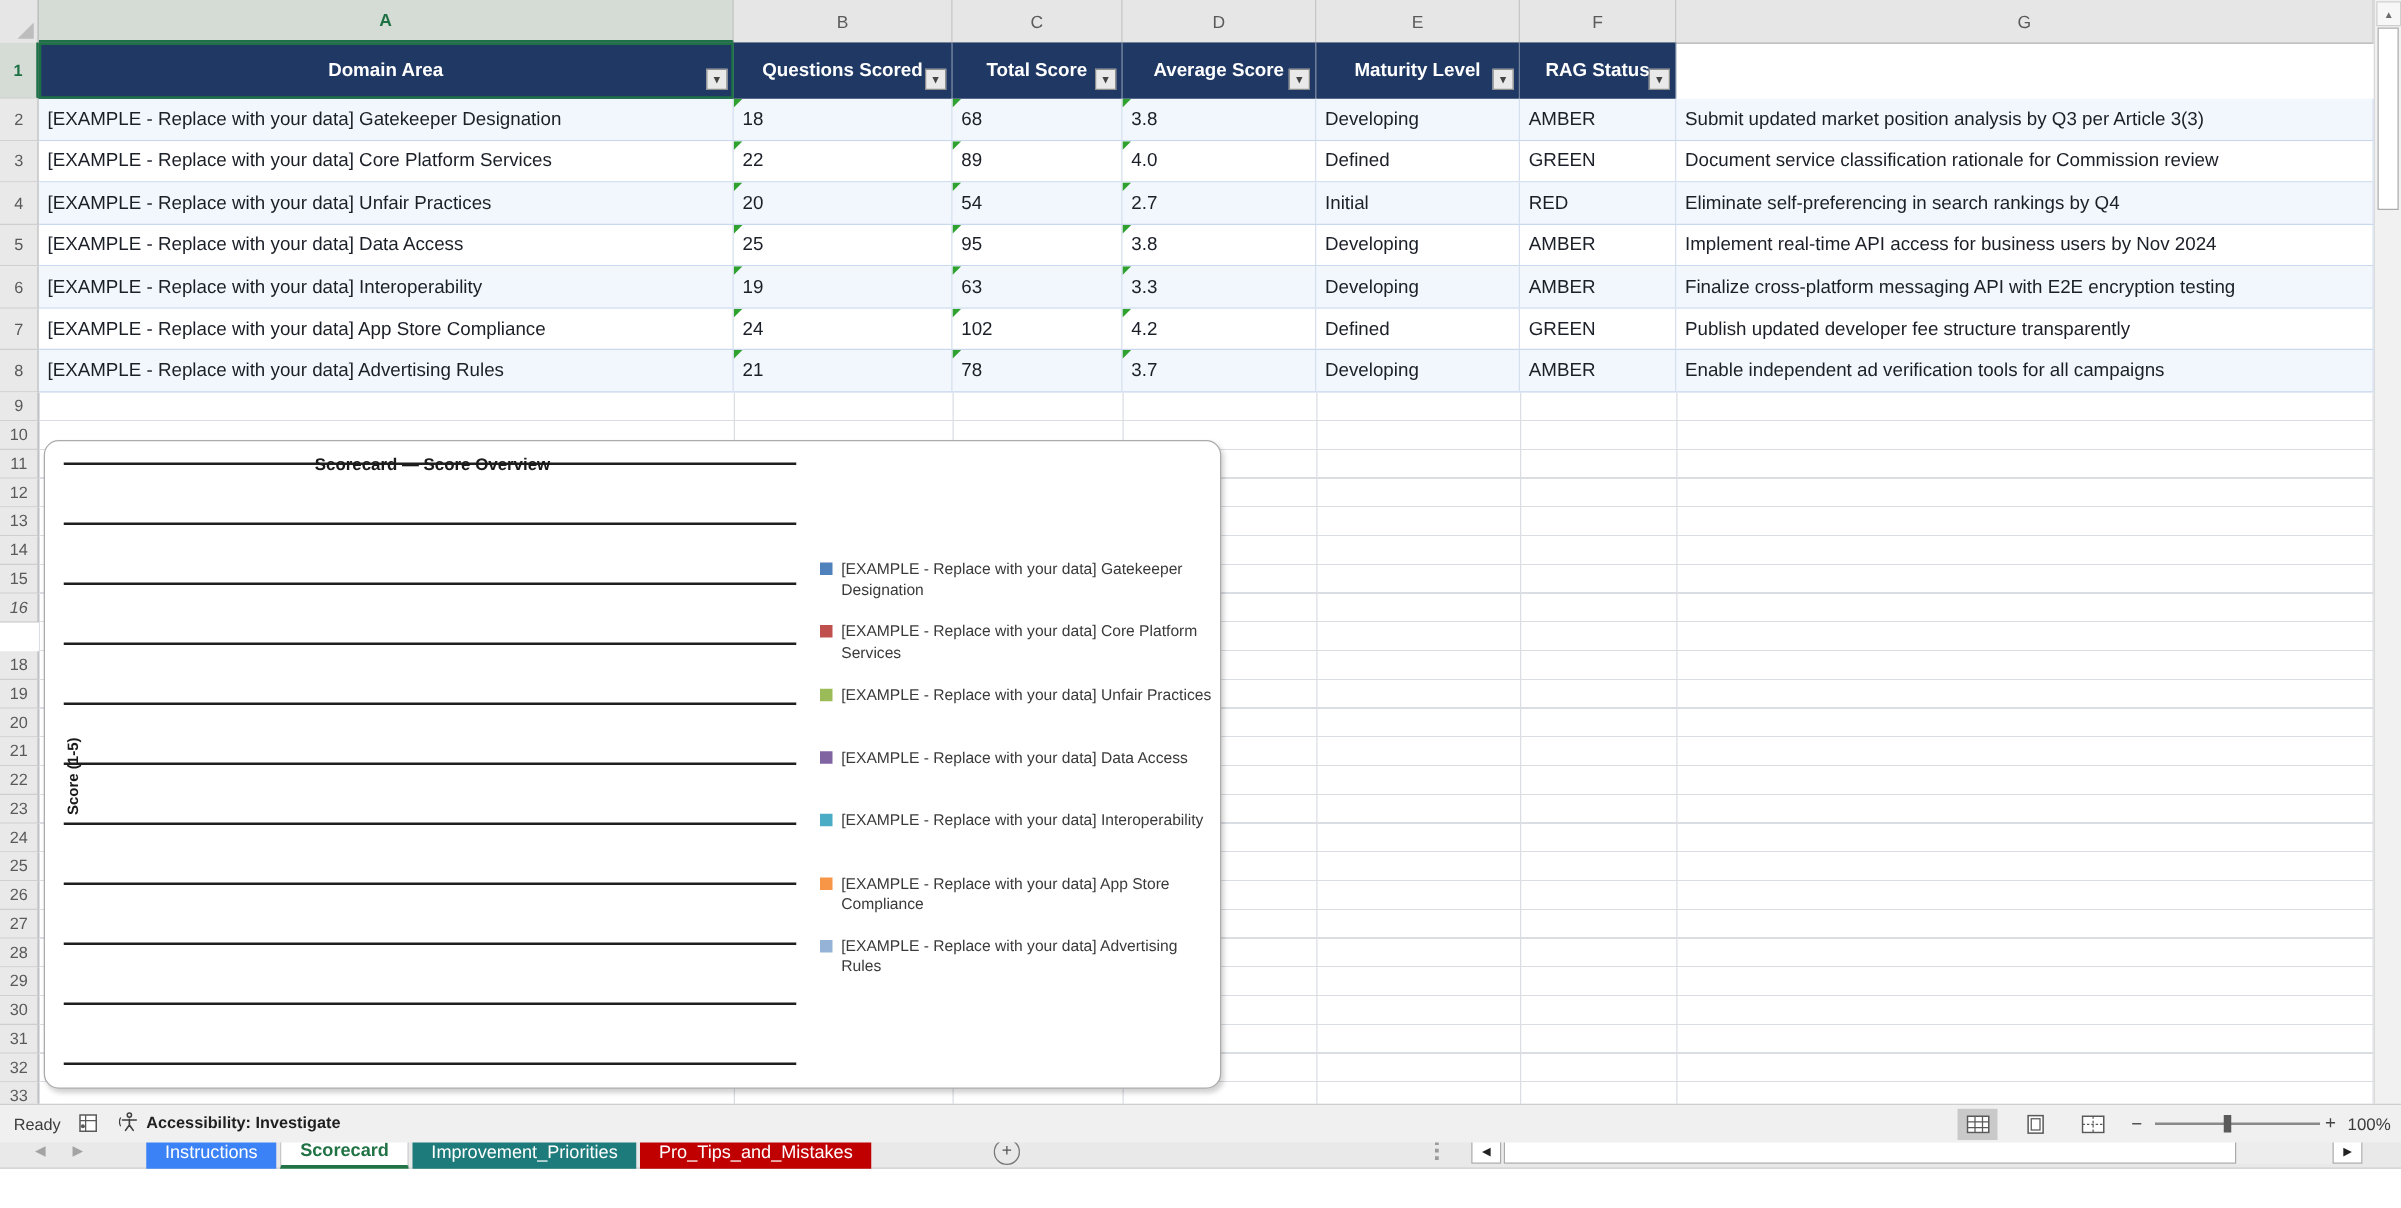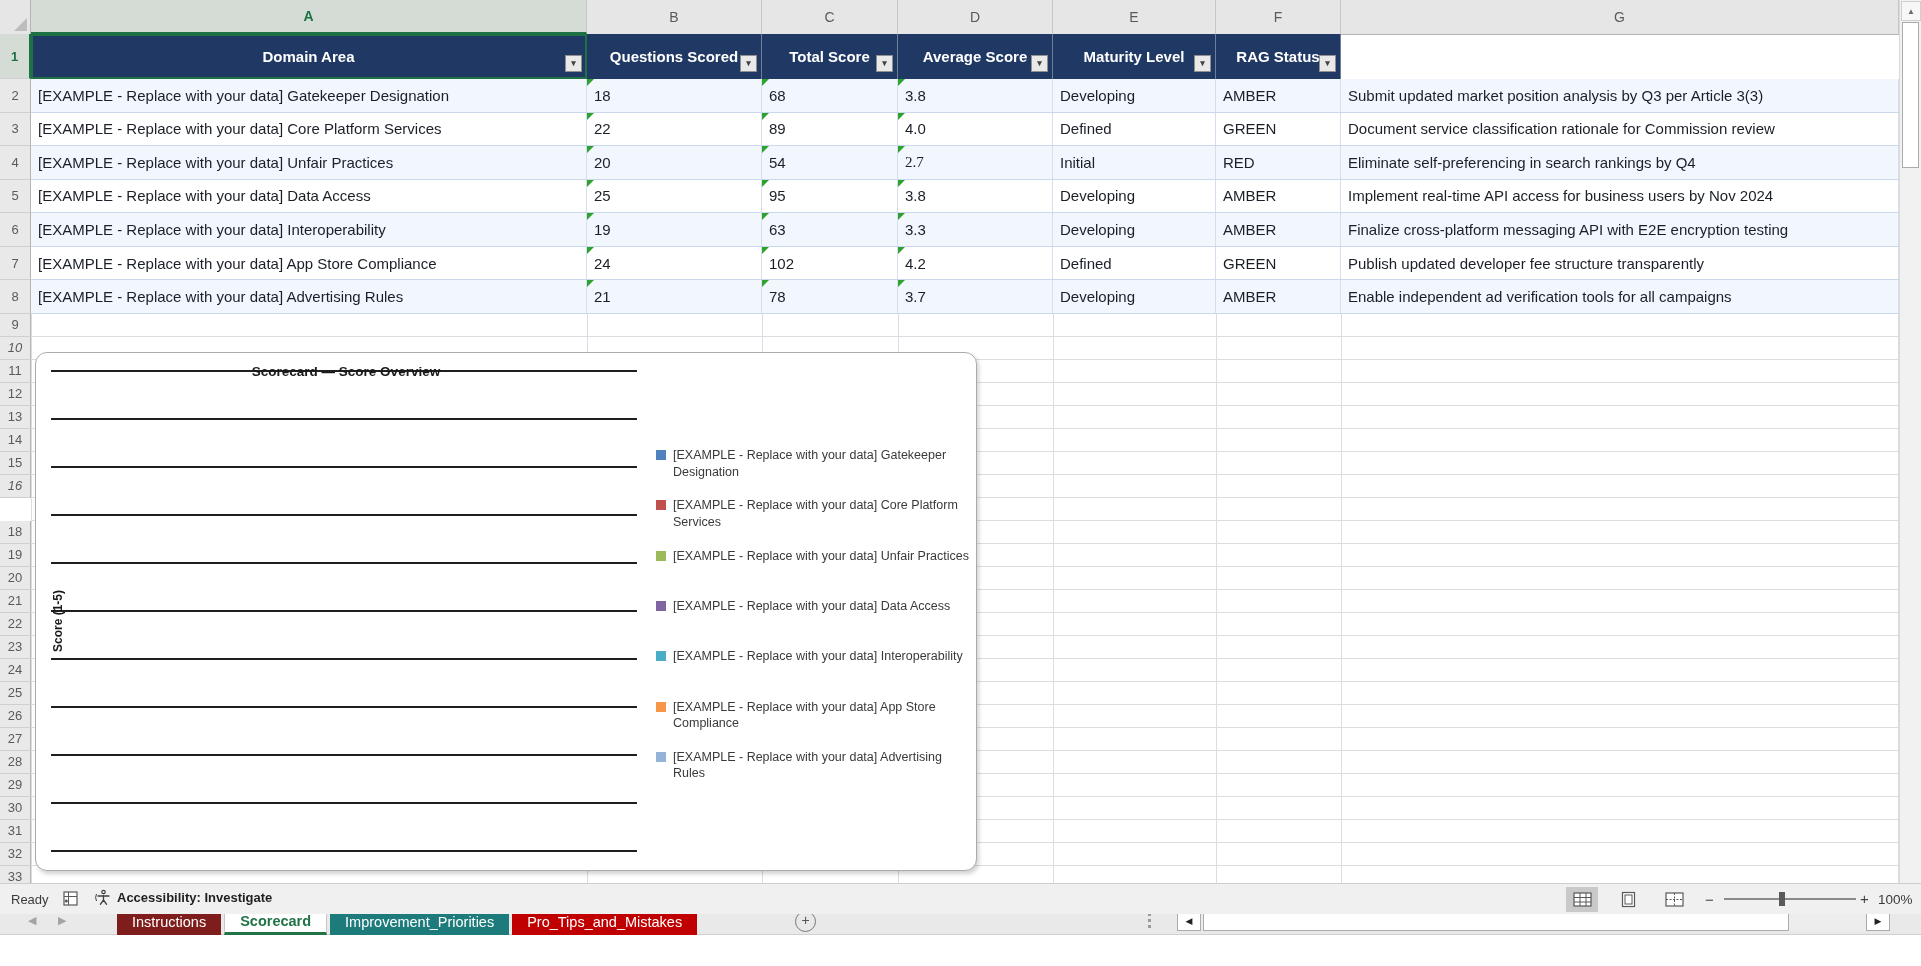--- a/index.html
+++ b/index.html
@@ -125,21 +125,21 @@
   <div class="rowhdr-strip" id="rowHeaders">
       <div class="rowhdr sel" style="height: 45px;">1</div>
       <div class="rowhdr" style="height: 33.571px;">2</div>
       <div class="rowhdr" style="height: 33.571px;">3</div>
       <div class="rowhdr" style="height: 33.571px;">4</div>
       <div class="rowhdr" style="height: 33.571px;">5</div>
       <div class="rowhdr" style="height: 33.571px;">6</div>
       <div class="rowhdr" style="height: 33.571px;">7</div>
       <div class="rowhdr" style="height: 33.571px;">8</div>
       <div class="rowhdr" style="height: 23px;">9</div>
-      <div class="rowhdr" style="height: 23px; font-style: italic;">10</div>
+      <div class="rowhdr" style="height: 23px;">10</div>
       <div class="rowhdr" style="height: 23px;">11</div>
       <div class="rowhdr" style="height: 23px;">12</div>
       <div class="rowhdr" style="height: 23px;">13</div>
       <div class="rowhdr" style="height: 23px;">14</div>
       <div class="rowhdr" style="height: 23px;">15</div>
       <div class="rowhdr" style="height: 23px; font-style: italic;">16</div>
       <div class="rowhdr" style="height: 23px; margin-left: 36px;">17</div>
       <div class="rowhdr" style="height: 23px;">18</div>
       <div class="rowhdr" style="height: 23px;">19</div>
       <div class="rowhdr" style="height: 23px;">20</div>
@@ -243,21 +243,21 @@
             <span>[EXAMPLE - Replace with your data] Unfair Practices</span>
           </div>
           <div class="td" style="width: 175px;">
             <div class="tri"></div>
             <span>20</span>
           </div>
           <div class="td" style="width: 136px;">
             <div class="tri"></div>
             <span>54</span>
           </div>
-          <div class="td" style="width: 155px; font-family: Liberation Serif, serif;">
+          <div class="td" style="width: 155px;">
             <div class="tri"></div>
             <span>2.7</span>
           </div>
           <div class="td" style="width: 163px;">
             <span>Initial</span>
           </div>
           <div class="td" style="width: 125px;">
             <span>RED</span>
           </div>
           <div class="td" style="width: 558px;">
@@ -423,21 +423,21 @@
   <div class="vscroll">
     <div class="varrow" style="top:1px;">▲</div>
     <div class="vthumb"></div>
     <div class="varrow" style="top:884px;">▼</div>
   </div>
 
   <div class="bottom-strip">
     <span class="navarrow" style="left:28px;">◀</span>
     <span class="navarrow" style="left:58px;">▶</span>
     <div class="tabs" id="sheetTabs">
-        <div class="tab" style="background: #7f1d1d; color: rgb(255, 255, 255);">Instructions</div>
+        <div class="tab" style="background: #3b82f6; color: rgb(255, 255, 255);">Instructions</div>
         <div class="tab active" style="background: rgb(255, 255, 255); color: rgb(33, 115, 70);">Scorecard</div>
         <div class="tab" style="background: rgb(30, 123, 123); color: rgb(255, 255, 255);">Improvement_Priorities</div>
         <div class="tab" style="background: rgb(192, 0, 0); color: rgb(255, 255, 255);">Pro_Tips_and_Mistakes</div>
       </div>
     <div class="addsheet">+</div>
     <div class="splitter">
         <i></i>
         <i></i>
         <i></i>
       </div>

